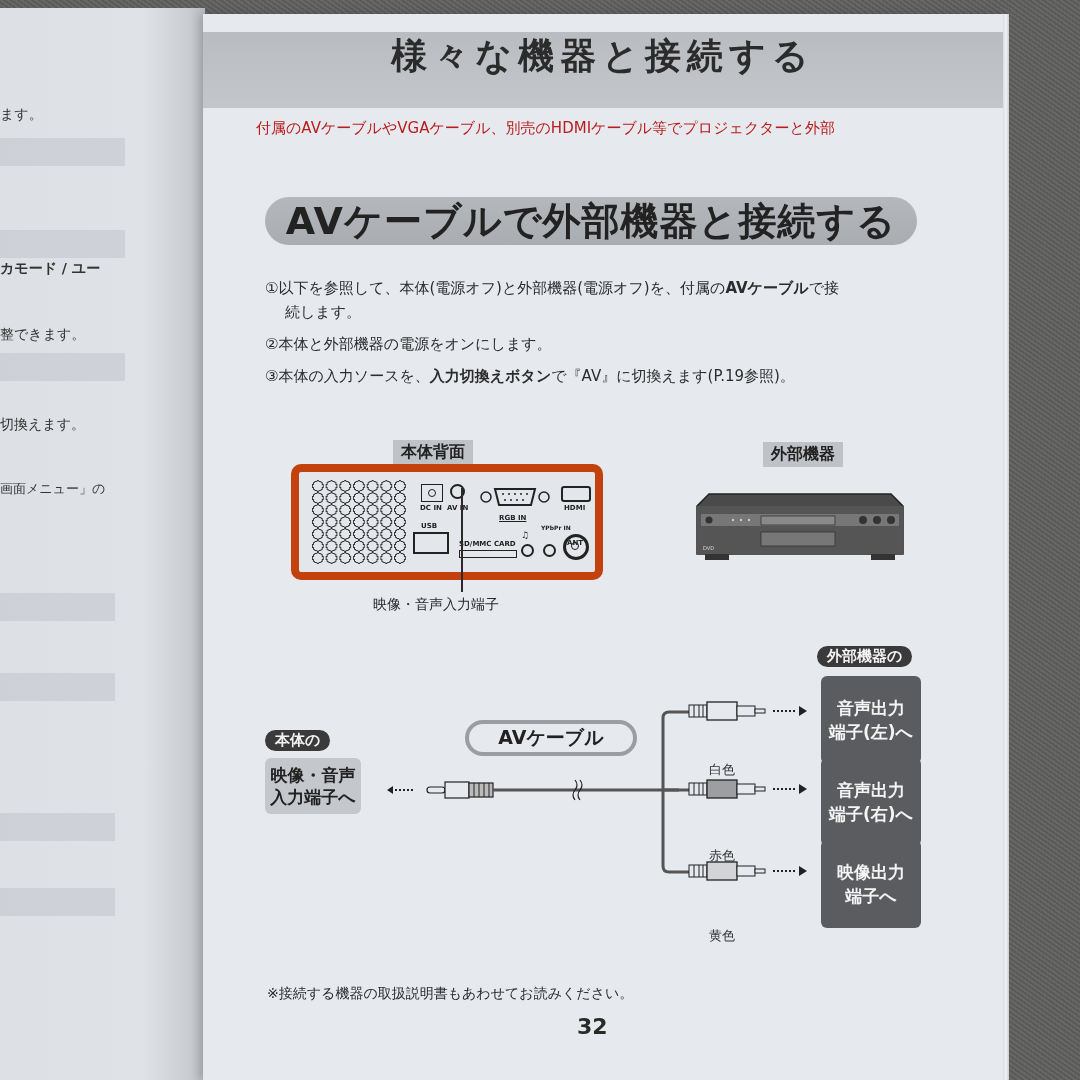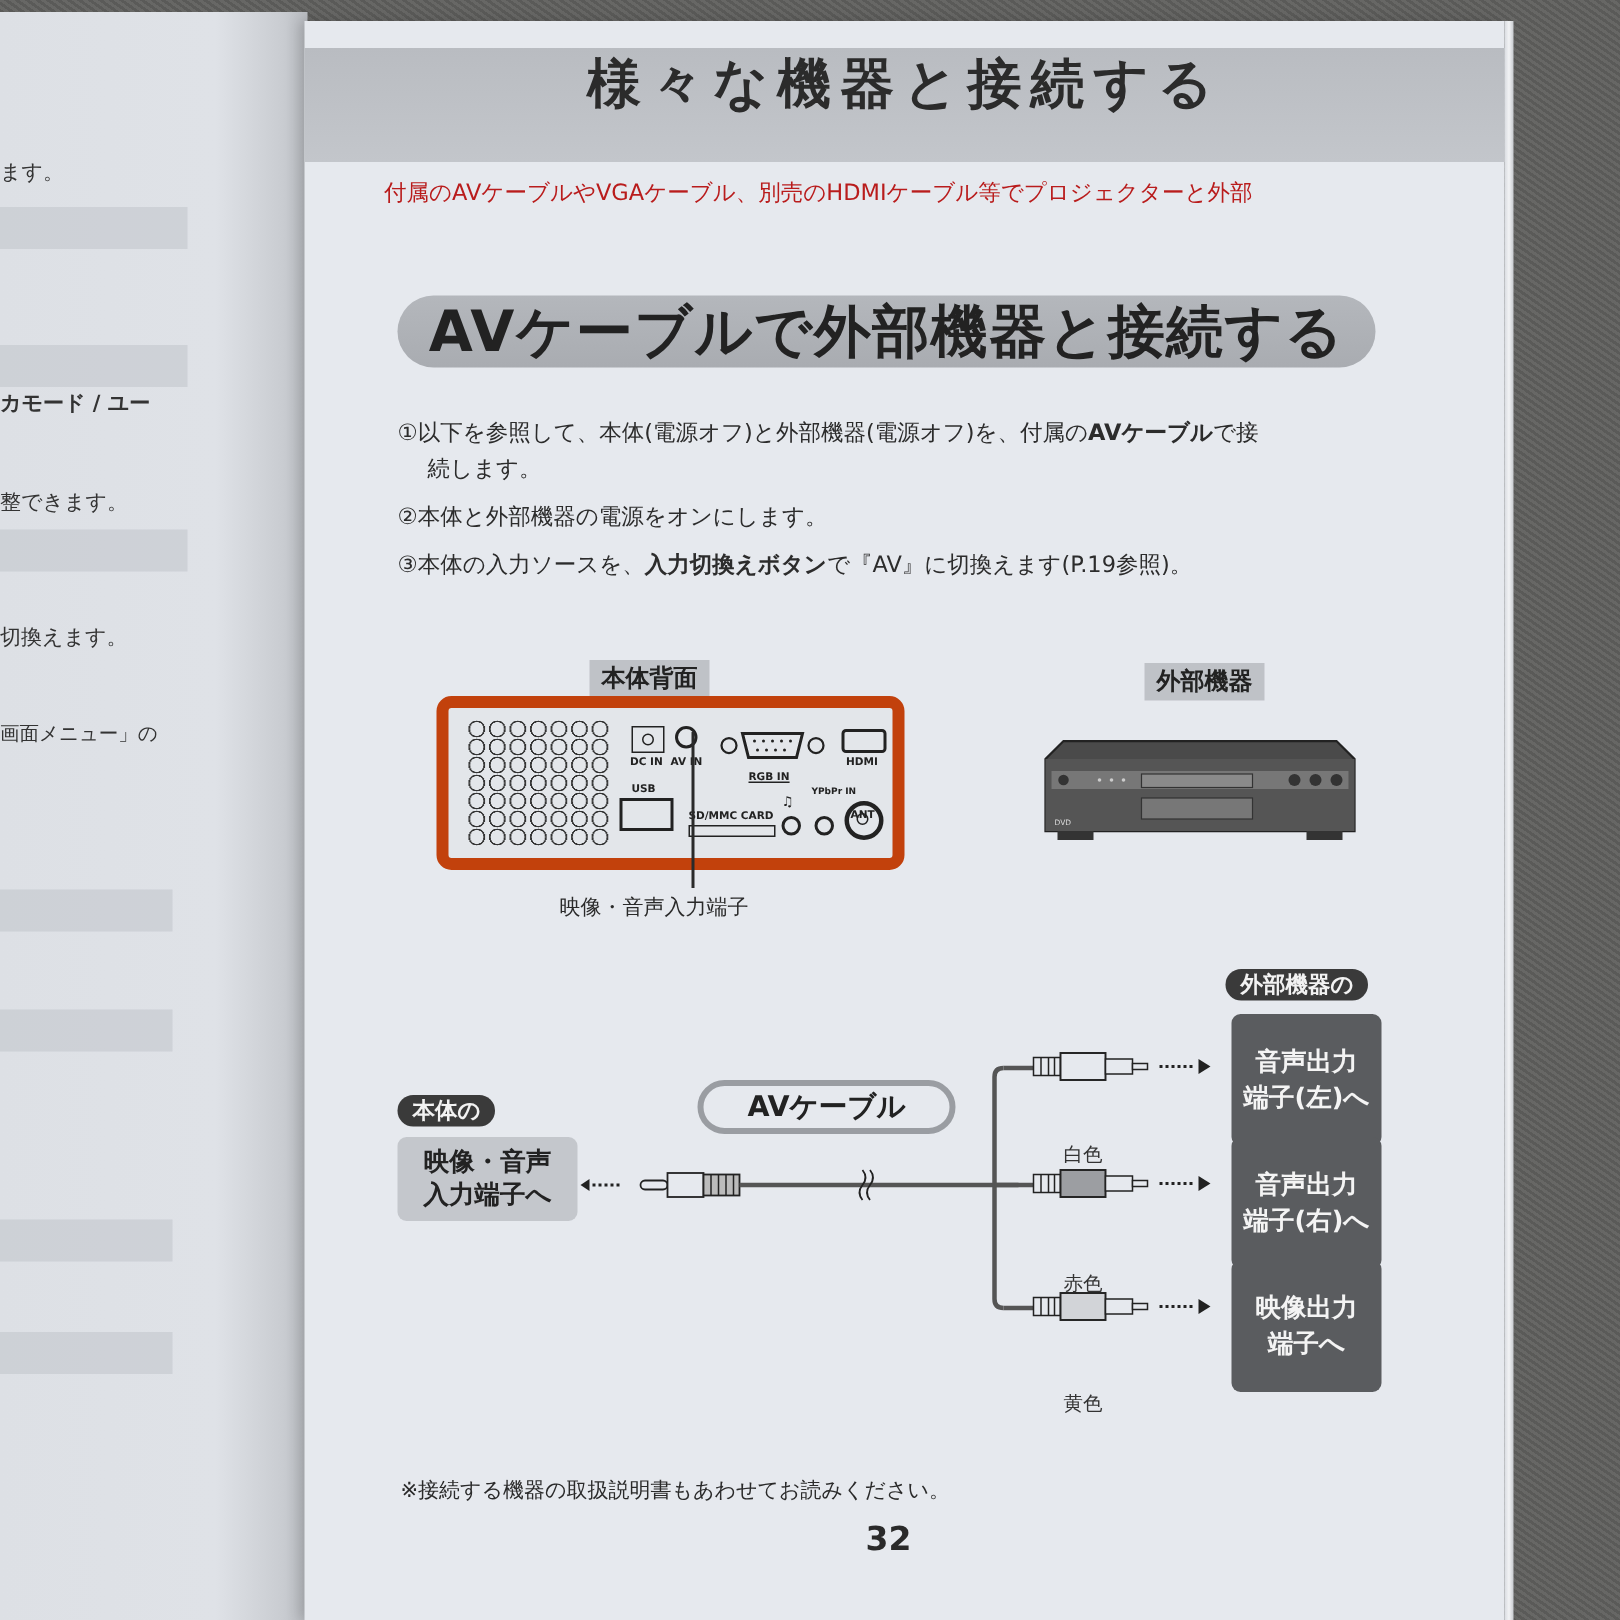--- a/index.html
+++ b/index.html
@@ -91,21 +91,21 @@
   
   .dvd { position: absolute; left: 492px; top: 478px; width: 210px; height: 78px; }
 
   
   .badge-dark {
     position: absolute; background: #3a3a3a; color: #f2f2f2; font-size: 15px; font-weight: bold;
     border-radius: 11px; padding: 1px 10px;
   }
   .box-light {
     position: absolute; background: #c4c7cc; border-radius: 6px; font-size: 17px; font-weight: bold;
-    color: #222; text-align: center; line-height: 22px; padding: 6px 12px;
+    color: #222; text-align: center; line-height: 22px; padding: 6px 0;
   }
   .box-dark {
     position: absolute; background: #5a5c5f; border-radius: 6px; font-size: 17px; font-weight: bold;
     color: #f4f4f4; text-align: center; line-height: 24px; padding: 20px 0; width: 100px;
   }
   .cable-pill {
     position: absolute; left: 262px; top: 706px; width: 172px; height: 36px;
     border: 4px solid #9a9da2; border-radius: 22px; box-sizing: border-box;
     display: flex; align-items: center; justify-content: center; font-size: 19px; font-weight: bold; color: #222;
     background: #e6e9ee;

